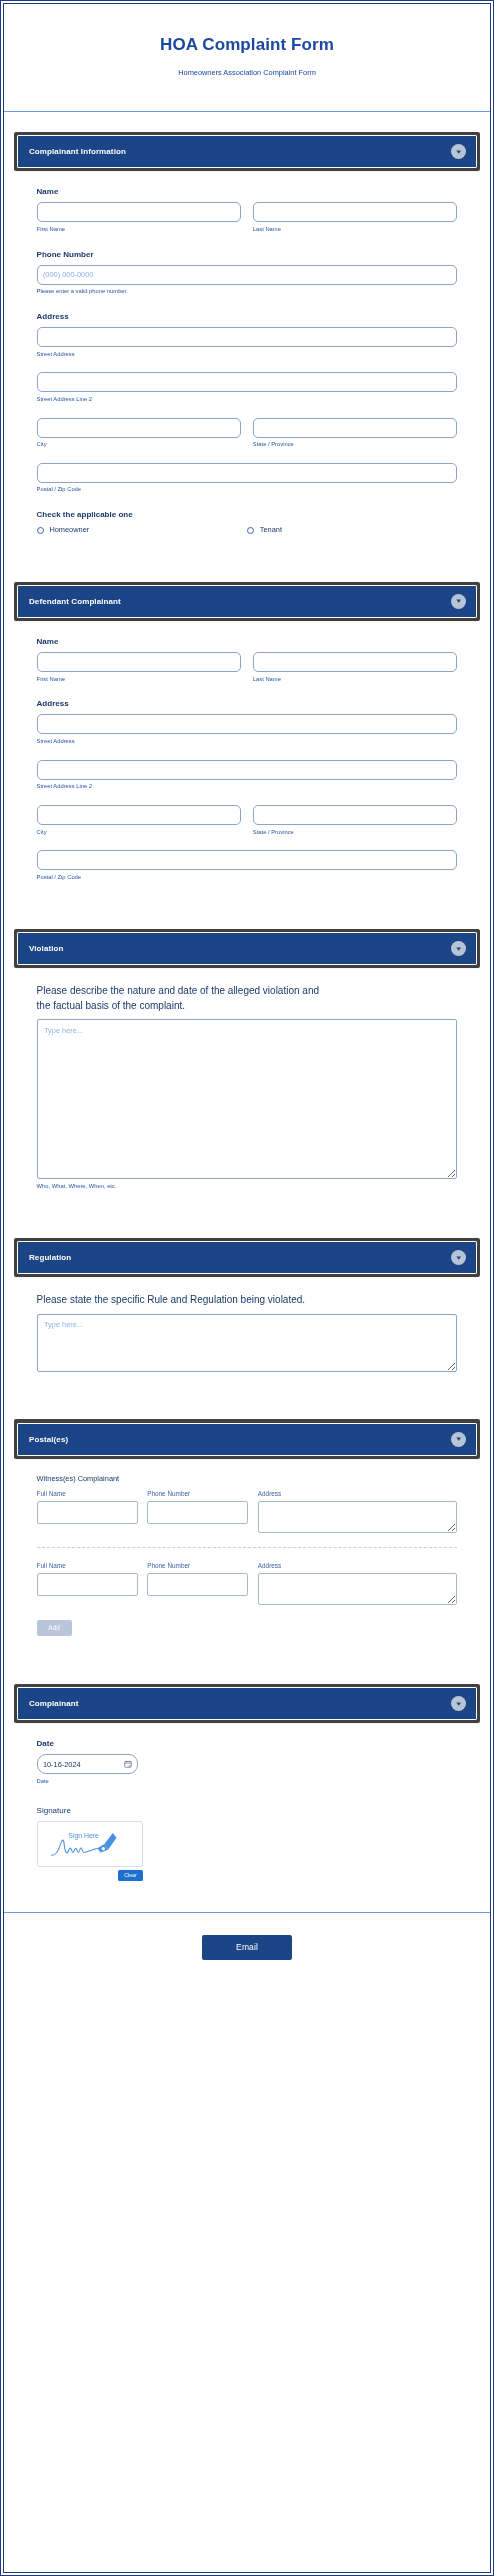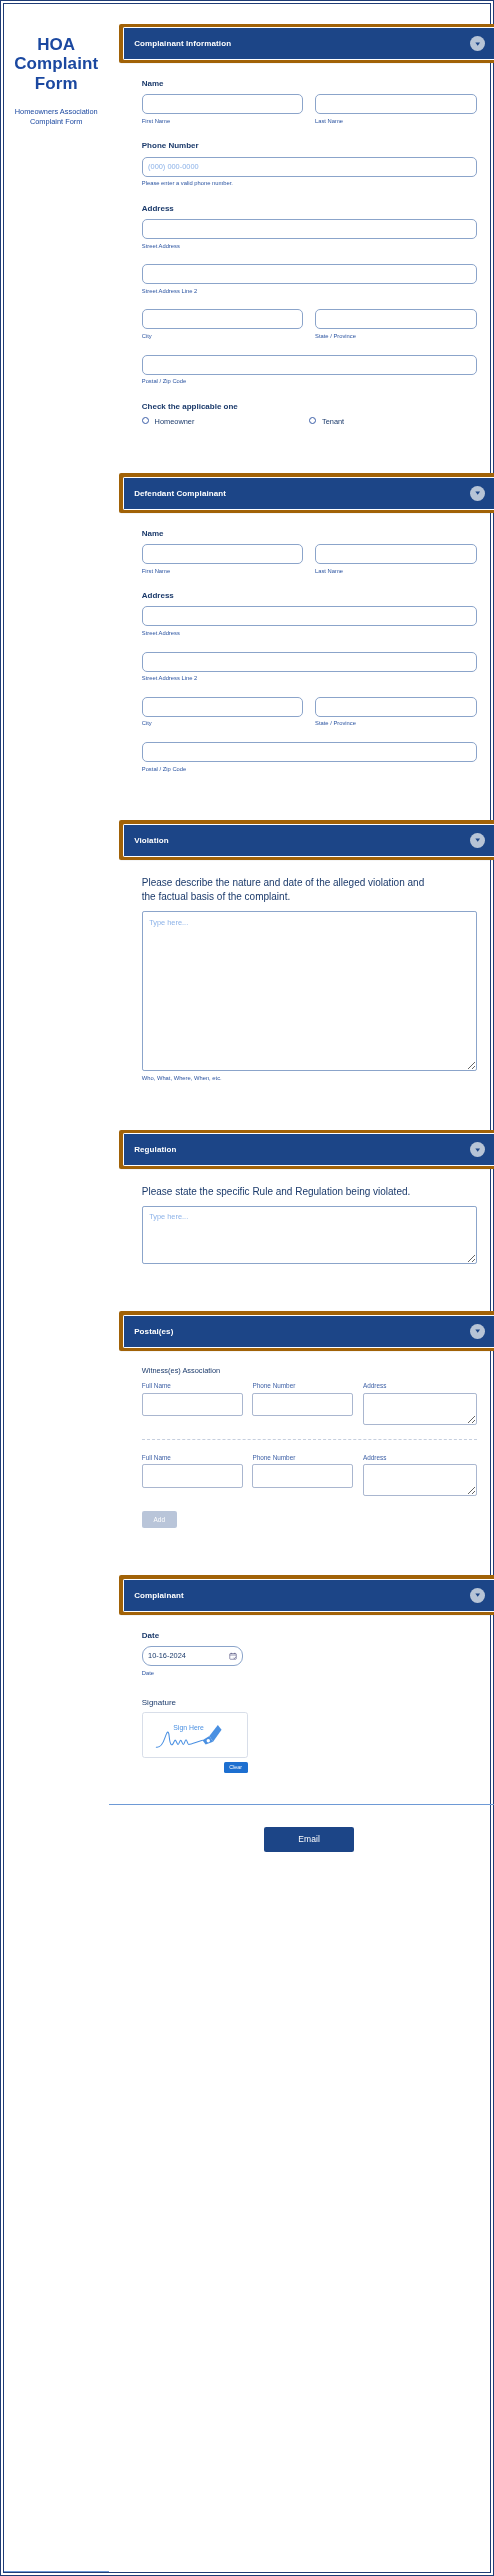--- a/index.html
+++ b/index.html
@@ -18,21 +18,21 @@
     min-height:2576px;
     border:1.6px solid #1f3c76;
     padding:1.6px;
     background:#ffffff;
   }
   .page-inner {
     border:1.1px solid #1f3c76;
     background:#ffffff;
     min-height:2570px;
     display:flex;
-    flex-direction:row;
+    flex-direction:column;
   }
 
   
   .form-header {
     padding:31px 10.6px 33px 10.6px;
     text-align:center;
     border-bottom:1.6px solid #6e9ad6;
     background:#ffffff;
   }
   .form-title {
@@ -50,21 +50,21 @@
     margin:0;
     line-height:1.3;
   }
 
   
   .form-body { padding:0 0 0 0; flex:1 0 auto; }
 
   
   .section-header {
     margin:20px 10.6px 3.2px 10.6px;
-    background:#a16207;
+    background:#404040;
     border-radius:2.1px;
     padding:3.2px;
     box-shadow:0 0.5px 0.5px rgba(0,0,0,0.08);
   }
   .section-header-inner {
     background:#1c4587;
     border:1.1px solid #ffffff;
     border-radius:1.1px;
     height:33px;
     display:flex;
@@ -124,21 +124,21 @@
     color:#1b3a6b;
     outline:none;
   }
   input.txt::placeholder { color:#8cb2e8; }
 
   .block-gap { height:14px; }
   .block-gap-lg { height:22px; }
 
   
   .radio-group { display:flex; margin-top:3.2px; }
-  .radio-item { display:flex; align-items:flex-start; width:50%; gap:5.8px; cursor:pointer; }
+  .radio-item { display:flex; align-items:flex-end; width:50%; gap:5.8px; cursor:pointer; }
   .radio-dot {
     width:7px; height:7px;
     border:0.5px solid #3b5ea8;
     border-radius:50%;
     background:#ffffff;
     flex:0 0 auto;
   }
   .radio-label { font-size:7.4px; color:#1b3a6b; }
 
   
@@ -472,21 +472,21 @@
         <span class="section-header-title">Postal(es)</span>
         <span class="collapse-icon">
           <svg width="7.4" height="7.4" viewBox="0 0 14 14">
                 <polygon points="2.5,4.5 11.5,4.5 7,11" fill="#1c4587"></polygon>
               </svg>
         </span>
       </div>
     </div>
 
     <div class="fields">
-      <div class="witness-heading">Witness(es) Association</div>
+      <div class="witness-heading">Witness(es) Complainant</div>
 
       <div class="witness-row">
         <div class="wcol-name">
           <div class="wcol-head">Full Name</div>
           <input class="w-input" type="text" style="">
         </div>
         <div class="wcol-phone">
           <div class="wcol-head">Phone Number</div>
           <input class="w-input" type="tel" style="">
         </div>

